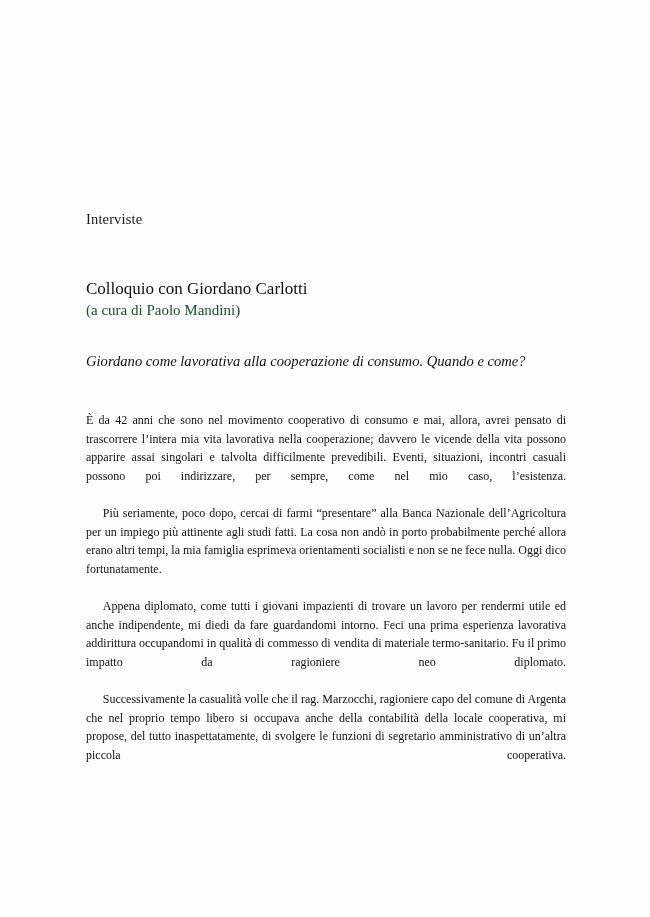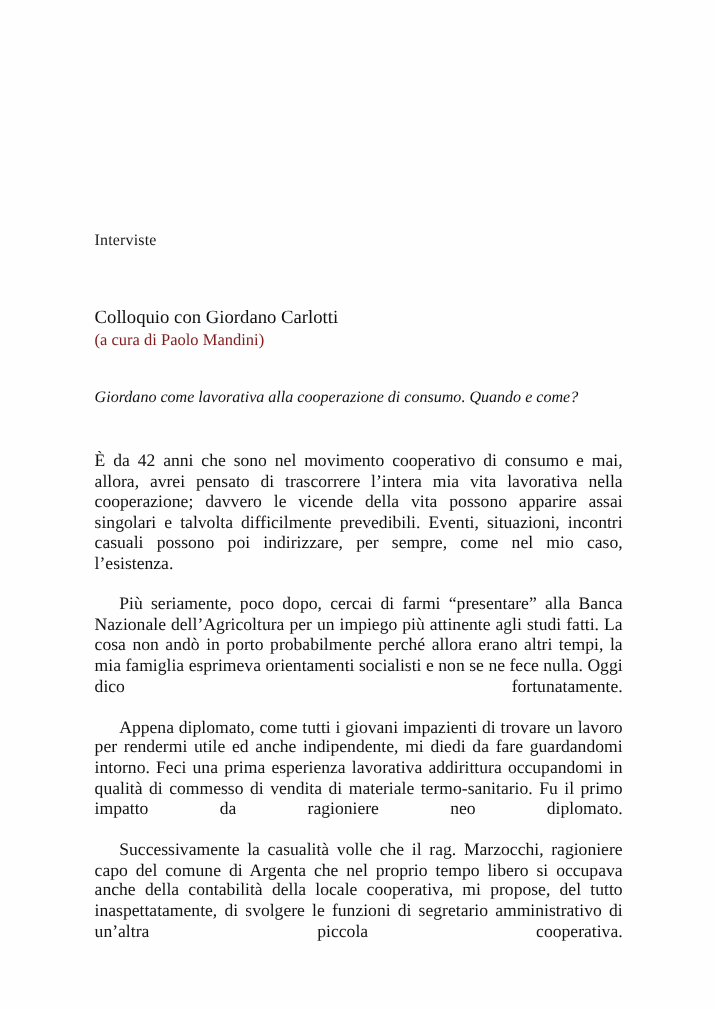--- a/index.html
+++ b/index.html
@@ -46,42 +46,42 @@
     color: #111111;
   }
 
   .article-byline {
     position: absolute;
     left: 86px;
     top: 300px;
     width: 480px;
     font-size: 15px;
     line-height: 20px;
-    color: #7f1d1d;
+    color: #14532d;
   }
 
   .question {
     position: absolute;
     left: 86px;
     top: 352px;
     width: 480px;
     font-size: 14.6px;
     font-style: italic;
     line-height: 18.5px;
     text-align: justify;
     text-justify: inter-word;
     color: #111111;
   }
 
   .body-copy {
     position: absolute;
     left: 86px;
     top: 411px;
     width: 480px;
-    font-size: 16px;
+    font-size: 12px;
     line-height: 18.6px;
     text-align: justify;
     text-justify: inter-word;
     color: #111111;
     hyphens: none;
   }
 
   .body-copy p {
     margin: 0;
     text-indent: 0;

